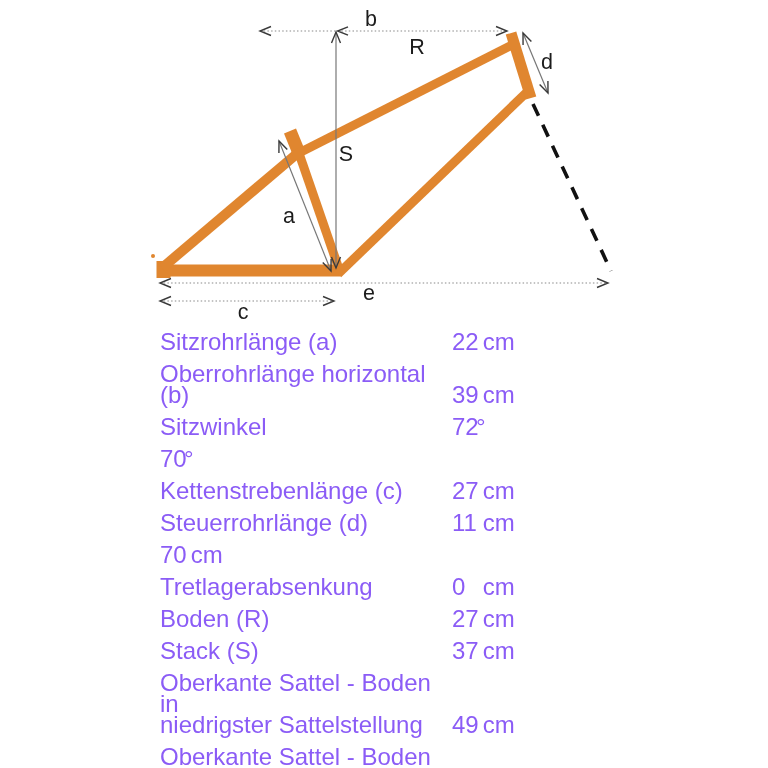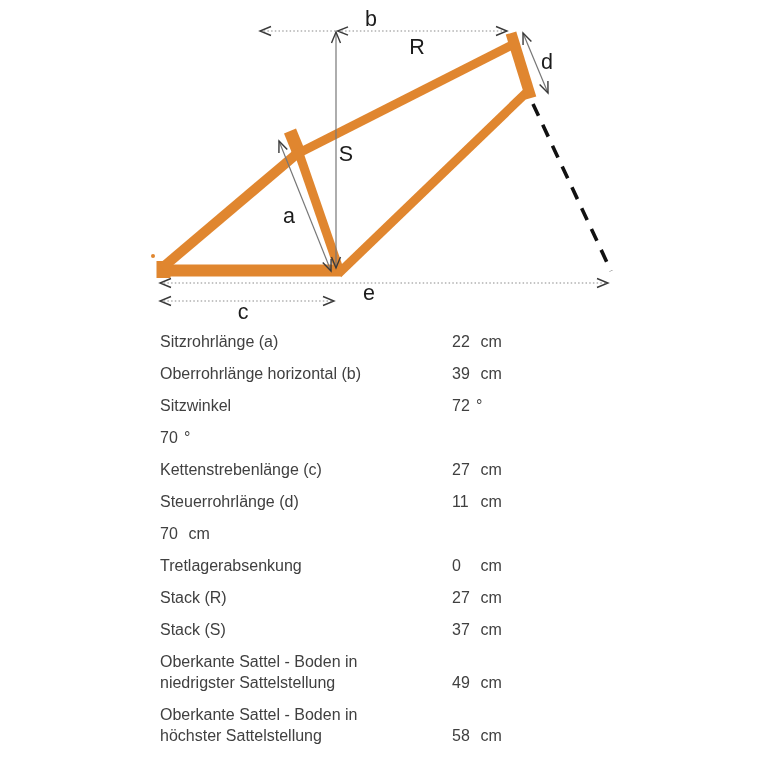--- a/index.html
+++ b/index.html
@@ -10,21 +10,21 @@
   #diagram{position:absolute;left:0;top:0;}
   .frame-part{stroke:var(--frame,#e0862f);fill:none;}
   .frame-fill{fill:var(--frame,#e0862f);stroke:none;}
   .dim{stroke:#8a8a8a;stroke-width:1.2;fill:none;}
   .dim-dotted{stroke-dasharray:1.5 2.2;}
   .dim-solid{stroke:#777777;}
   .arrowhead{stroke:#3a3a3a;stroke-width:1.4;fill:none;}
   .dash-fork{stroke:#111111;stroke-width:3.6;stroke-dasharray:13 10;fill:none;}
   .dia-label{font-family:"Liberation Sans",sans-serif;font-size:21.5px;fill:#1c1c1c;text-anchor:middle;}
   .geo-table{position:absolute;left:160px;top:331px;width:360px;}
-  .row{display:flex;align-items:flex-end;margin-bottom:11px;color:#404040;font-size:16px;line-height:21px;}
+  .row{display:flex;align-items:flex-end;margin-bottom:11px;color:#8b5cf6;font-size:24px;line-height:21px;}
   .lbl{width:292px;white-space:pre-line;}
   .val{display:flex;}
   .num{display:inline-block;width:24px;}
   .unit{white-space:pre;}
 </style>
 </head>
 <body style="--frame: #e0862f;">
 
 <svg id="diagram" width="768" height="330" viewBox="0 0 768 330" xmlns="http://www.w3.org/2000/svg">
   <defs>
@@ -125,21 +125,21 @@
 
   <div class="row">
     <div class="lbl">Tretlagerabsenkung</div>
     <div class="val">
         <span class="num">0</span>
         <span class="unit"> cm</span>
       </div>
   </div>
 
   <div class="row">
-    <div class="lbl">Stack (R)</div>
+    <div class="lbl">Boden (R)</div>
     <div class="val">
         <span class="num">27</span>
         <span class="unit"> cm</span>
       </div>
   </div>
 
   <div class="row">
     <div class="lbl">Stack (S)</div>
     <div class="val">
         <span class="num">37</span>

